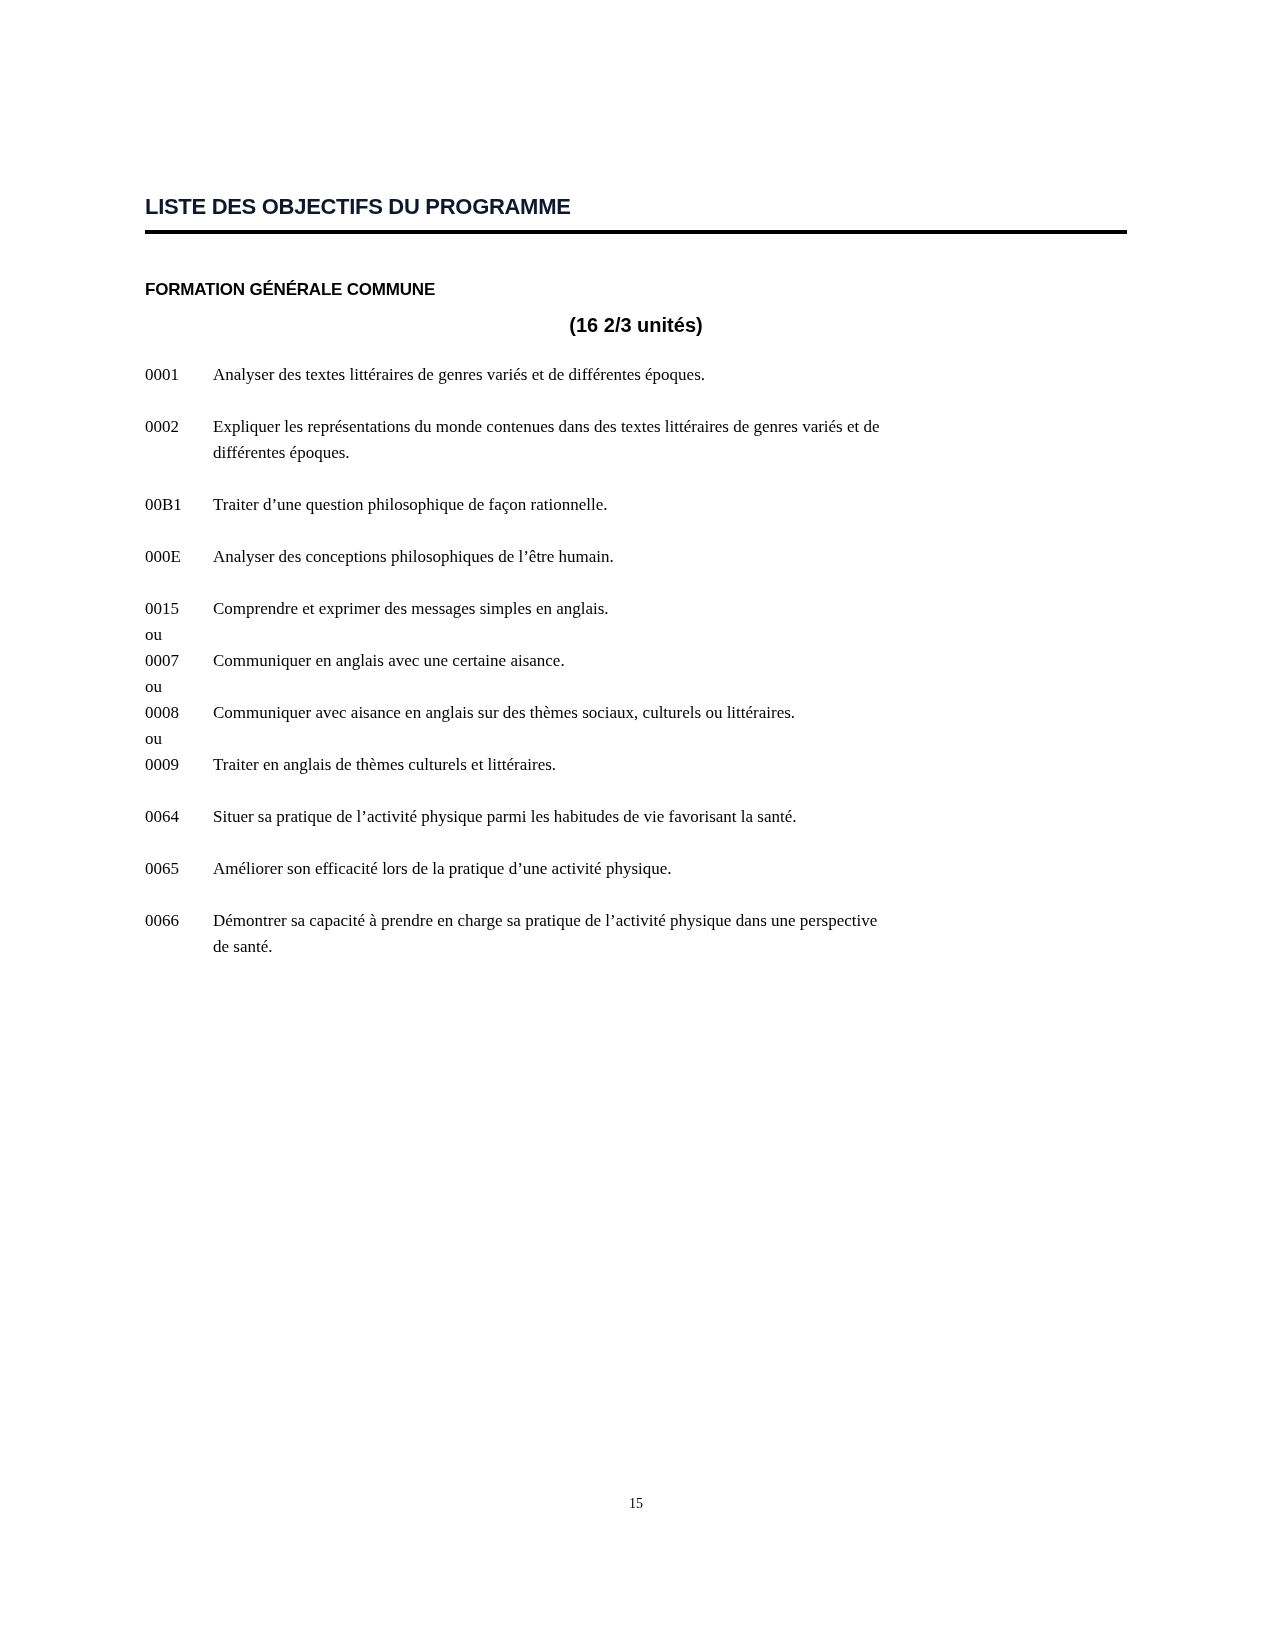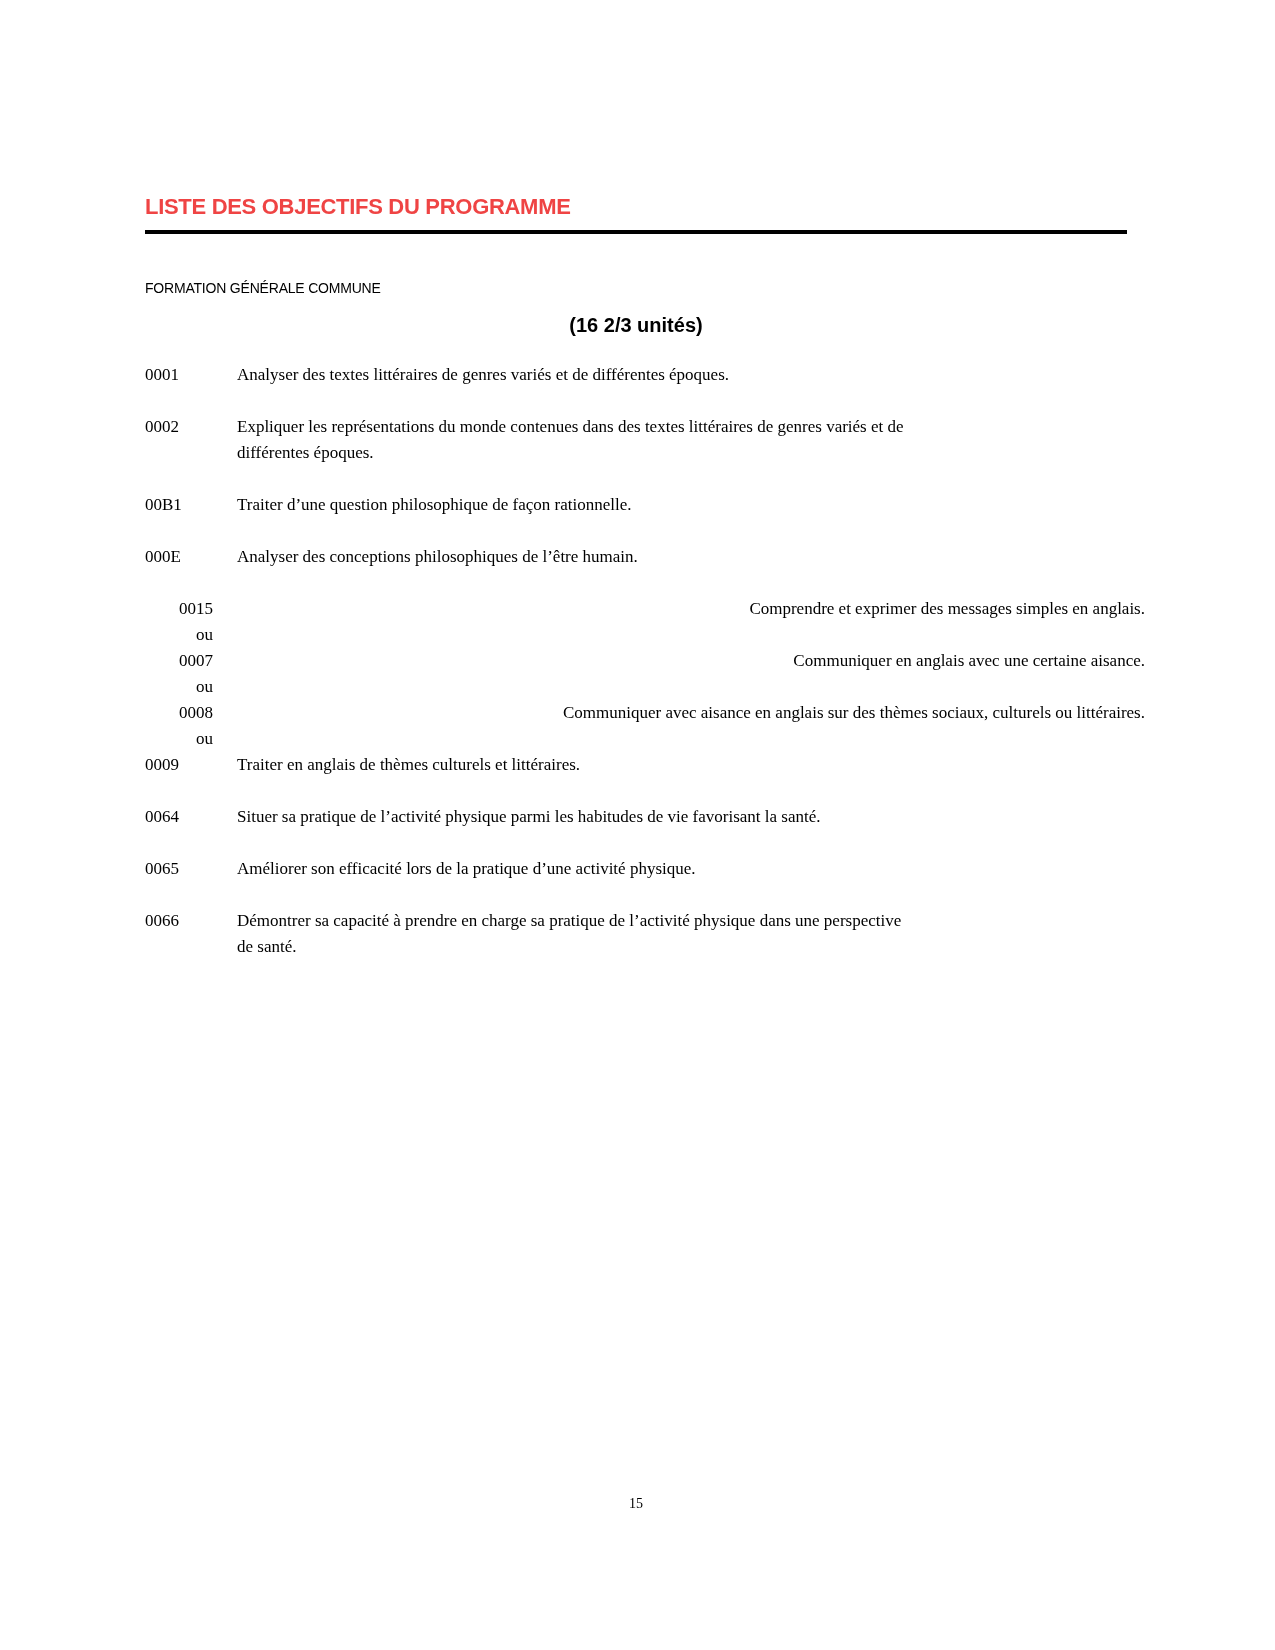--- a/index.html
+++ b/index.html
@@ -18,38 +18,38 @@
     background: #ffffff;
   }
   .title {
     position: absolute;
     left: 145px;
     top: 194px;
     font-family: "Liberation Sans", "DejaVu Sans", sans-serif;
     font-weight: bold;
     font-size: 22px;
     letter-spacing: -0.3px;
-    color: #ef4444;
+    color: #0f172a;
     white-space: nowrap;
   }
   .rule {
     position: absolute;
     left: 145px;
     top: 230px;
     width: 982px;
     height: 4px;
     background: #000000;
   }
   .section-heading {
     position: absolute;
     left: 145px;
     top: 280px;
     font-family: "Liberation Sans", "DejaVu Sans", sans-serif;
-    font-weight: normal;
-    font-size: 14px;
+    font-weight: bold;
+    font-size: 17px;
     letter-spacing: -0.2px;
     white-space: nowrap;
   }
   .units {
     position: absolute;
     left: 145px;
     top: 314px;
     width: 982px;
     text-align: center;
     font-family: "Liberation Sans", "DejaVu Sans", sans-serif;
@@ -64,28 +64,27 @@
     width: 1000px;
     font-size: 17px;
     line-height: 26px;
   }
   .row {
     display: flex;
     margin-bottom: 26px;
   }
   .row.grouped {
     margin-bottom: 0;
-    text-align: right;
   }
   .code {
     flex: 0 0 68px;
     width: 68px;
   }
   .text { flex: 1; }
-  .text .line { white-space: nowrap; margin-left: 24px; }
+  .text .line { white-space: nowrap; }
   .page-number {
     position: absolute;
     left: 145px;
     top: 1496px;
     width: 982px;
     text-align: center;
     font-size: 14px;
   }
 </style>
 </head>

